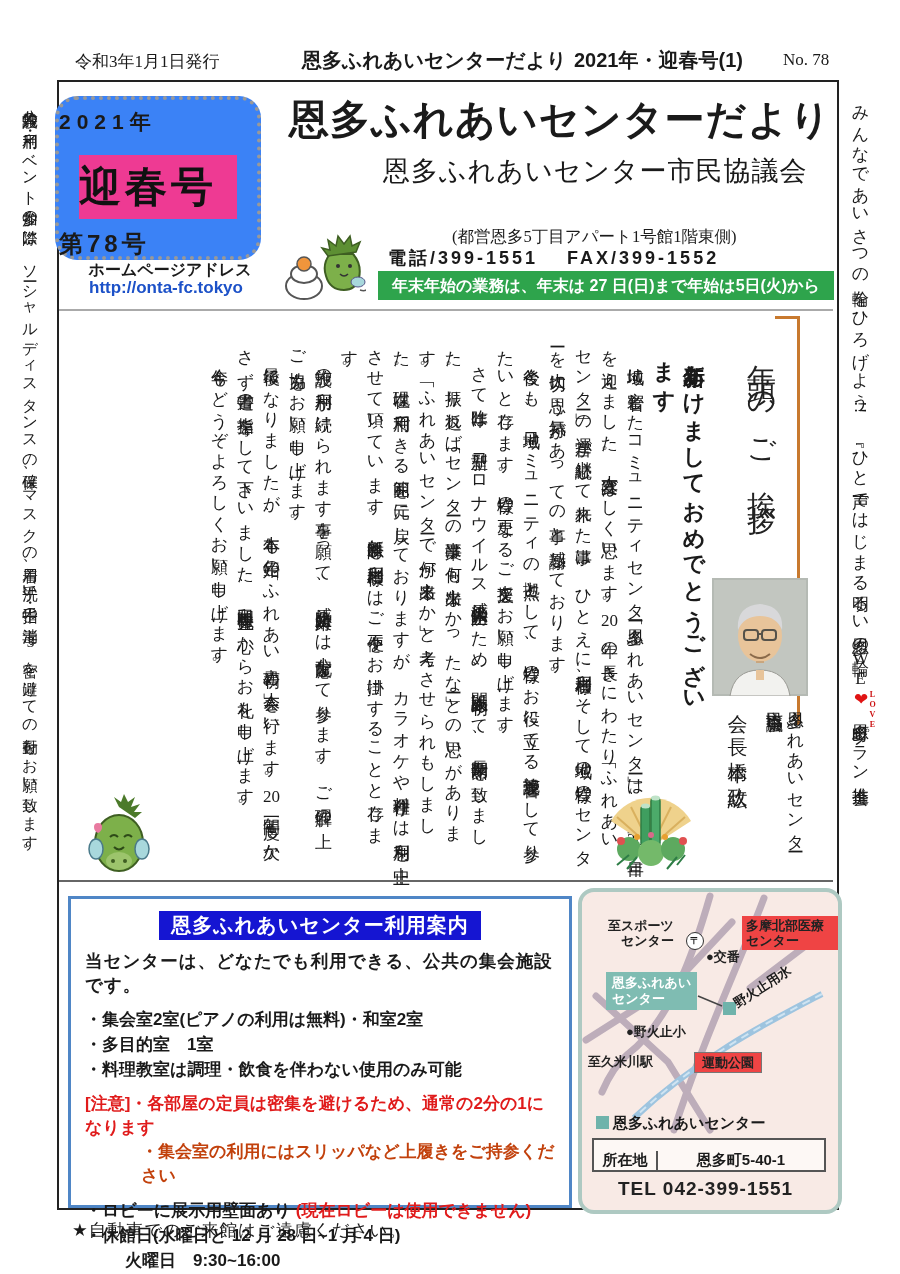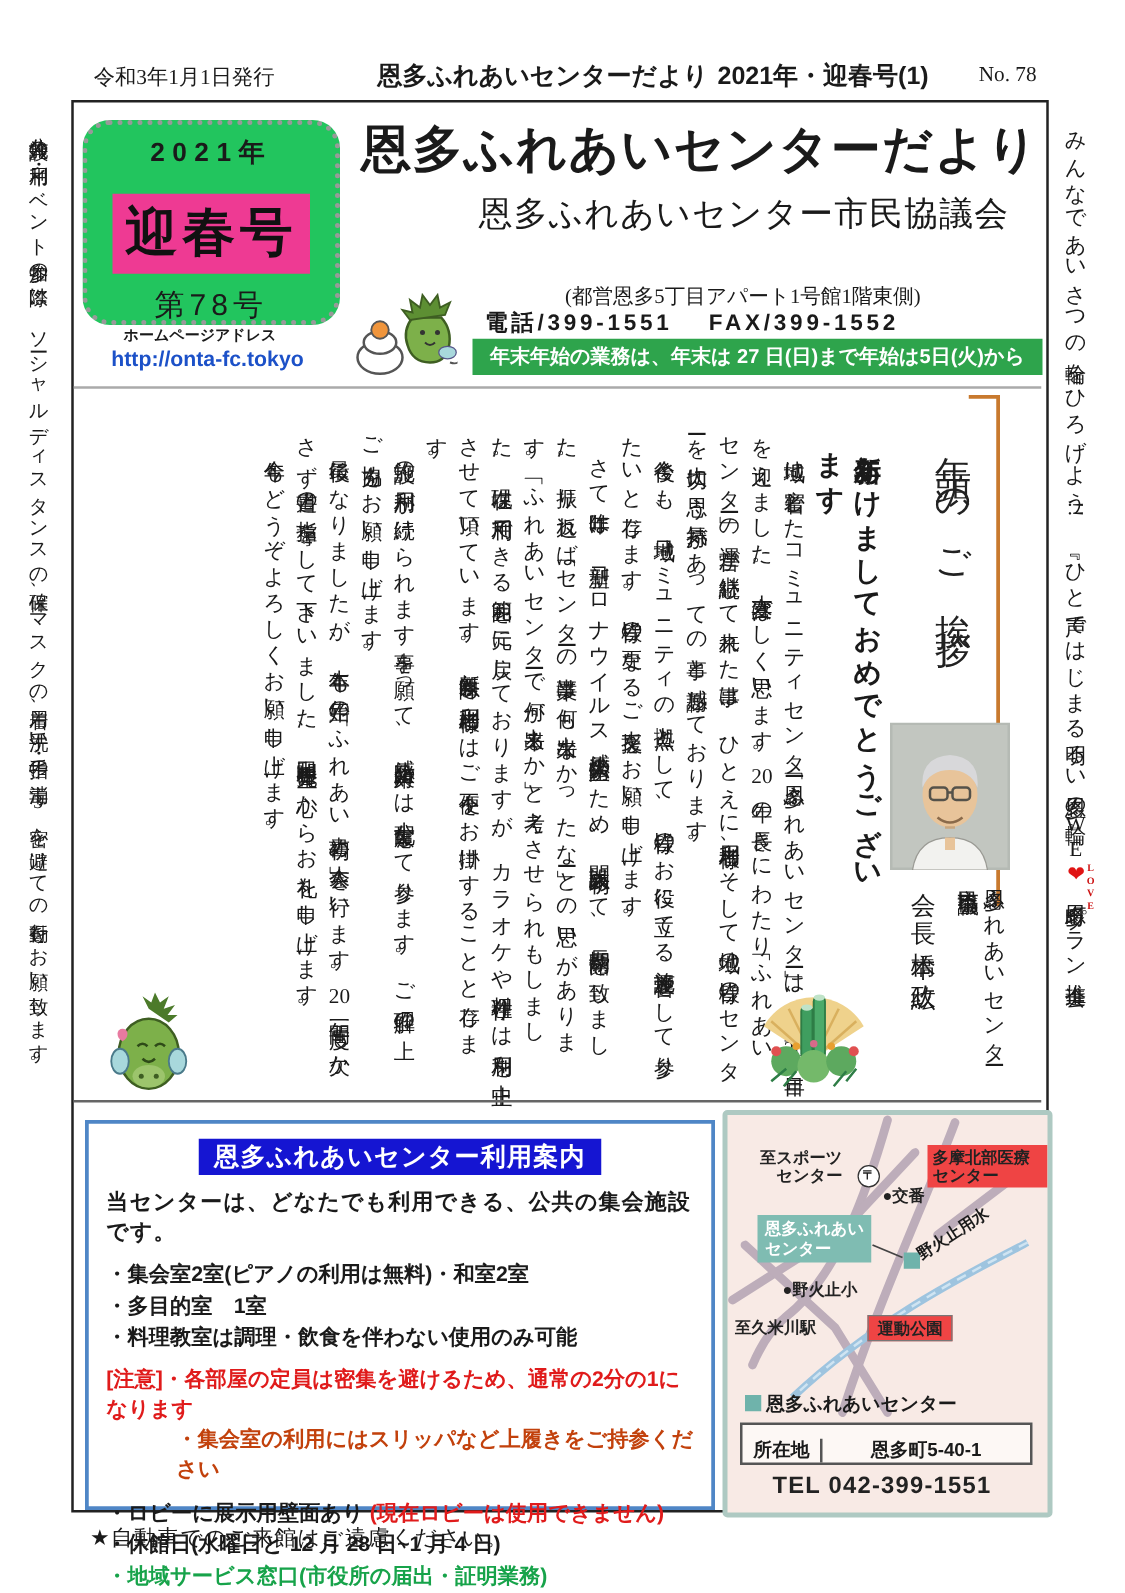--- a/index.html
+++ b/index.html
@@ -13,27 +13,27 @@
   .pre{white-space:pre-line;}
 
   
   .hdr{font-size:17px;}
   .hdr-b{font-weight:bold;font-size:20px;}
 
   
   .frame{left:57px;top:80px;width:778px;height:1126px;border:2px solid #222;}
 
   
-  .issuebox{left:66px;top:96px;width:198px;height:156px;border:4px dotted #999;
-            border-radius:22px;text-align:center;background:#22c55e;}
+  .issuebox{left:55px;top:96px;width:198px;height:156px;border:4px dotted #999;
+            border-radius:22px;background:#3b82f6;}
   .issue-year{margin-top:8px;font-size:21px;font-weight:bold;letter-spacing:6px;}
   .issue-pink{margin:6px auto 0;width:158px;height:64px;line-height:64px;
               font-size:42px;font-weight:bold;letter-spacing:4px;color:#111;}
-  .issue-no{margin-top:9px;font-size:24px;font-weight:normal;letter-spacing:4px;}
-  .hp-label{left:61px;top:260px;width:198px;text-align:center;font-size:12px;font-weight:bold;}
+  .issue-no{margin-top:9px;font-size:24px;font-weight:bold;letter-spacing:4px;}
+  .hp-label{left:71px;top:260px;width:198px;text-align:center;font-size:16px;font-weight:bold;}
   .hp-url{left:67px;top:278px;width:198px;text-align:center;font-size:17px;font-weight:bold;}
 
   .news-title{left:289px;top:92px;width:546px;font-size:40px;font-weight:bold;letter-spacing:1px;}
   .news-sub{left:383px;top:153px;width:450px;font-size:27px;letter-spacing:1px;}
   .postal{left:383px;top:204px;font-size:16.5px;}
   .addr2{left:452px;top:226px;font-size:16.5px;}
   .phone{left:388px;top:246px;font-size:18px;font-weight:bold;letter-spacing:3px;}
   .notice{left:378px;top:271px;width:456px;height:29px;line-height:29px;text-align:center;
           color:#fff;font-weight:bold;font-size:16px;}
   .divider{left:59px;top:309px;width:774px;border-top:2px solid #aaa;height:0;}
@@ -55,21 +55,21 @@
   .info-title-wrap{text-align:center;}
   .info-title{display:inline-block;color:#fff;font-weight:bold;font-size:20px;padding:1px 12px;letter-spacing:1px;}
   .info-intro{margin-top:9px;font-size:17.5px;font-weight:bold;letter-spacing:1px;}
   .info-item{font-size:17px;font-weight:bold;line-height:25px;}
   .caution{font-size:17px;font-weight:bold;line-height:24px;}
   .indent1{padding-left:56px;}
   .indent2{padding-left:40px;} .mt10{margin-top:10px;}
 
   
   .map{left:578px;top:888px;width:256px;height:318px;background:#f8eae5;border:4px solid #aec9c2;
-       border-radius:4px;overflow:hidden;}
+       border-radius:16px;overflow:hidden;}
   .map .lbl{position:absolute;font-size:13px;font-weight:bold;color:#222;line-height:15px;}
   .map .whitebox{background:#ef4444;padding:2px 4px;}
   .ontalabel{position:absolute;left:24px;top:80px;background:#7fbcb2;color:#fff;font-weight:bold;
              font-size:13px;line-height:16px;padding:3px 6px;}
   .tealsq{position:absolute;left:141px;top:110px;width:13px;height:13px;background:#6fb3ab;}
   .postmark{position:absolute;left:104px;top:40px;width:16px;height:16px;border:1.5px solid #333;
             border-radius:50%;font-size:10px;line-height:16px;text-align:center;font-weight:bold;background:#fff;}
   .river-lbl{position:absolute;left:148px;top:86px;transform:rotate(-33deg);font-size:13px;font-weight:bold;}
   .legend{position:absolute;left:14px;top:222px;font-size:15px;font-weight:bold;}
   .legend .sq{display:inline-block;width:13px;height:13px;background:#6fb3ab;margin-right:4px;vertical-align:-1px;}
@@ -220,21 +220,20 @@
   <div class="abs infobox">
     <div class="info-title-wrap"><span class="info-title" style="background:#1515d2;">恩多ふれあいセンター利用案内</span></div>
     <div class="info-intro">当センターは、どなたでも利用できる、公共の集会施設です。</div>
     <div class="info-item mt10">・集会室2室(ピアノの利用は無料)・和室2室</div>
     <div class="info-item">・多目的室　1室</div>
     <div class="info-item">・料理教室は調理・飲食を伴わない使用のみ可能</div>
     <div class="caution mt10" style="color:#e01b1b;">[注意]・各部屋の定員は密集を避けるため、通常の2分の1になります</div>
     <div class="caution indent1" style="color:#c2410c;">・集会室の利用にはスリッパなど上履きをご持参ください</div>
     <div class="info-item mt10"><span>・ロビーに展示用壁面あり </span><span style="color:#e01b1b;">(現在ロビーは使用できません)</span></div>
     <div class="info-item">・休館日(水曜日と 12 月 28 日~1 月 4 日)</div>
-    <div class="info-item" style="color:#17a34a;">・地域サービス窓口(市役所の届出・証明業務)</div>
     <div class="info-item indent2">火曜日　9:30~16:00</div>
 
   </div>
 
   <div class="abs map">
     <svg width="248" height="310" viewBox="0 0 248 310" style="position:absolute;left:0;top:0;">
       <g stroke="#b3a3b3" stroke-width="7" fill="none" stroke-linecap="round" opacity="0.85">
         <path d="M128 4 C 112 60, 88 130, 46 162 C 34 172, 26 186, 20 200"></path>
         <path d="M182 6 C 158 70, 120 150, 92 238"></path>
         <path d="M4 148 L 92 92 L 150 30"></path>

